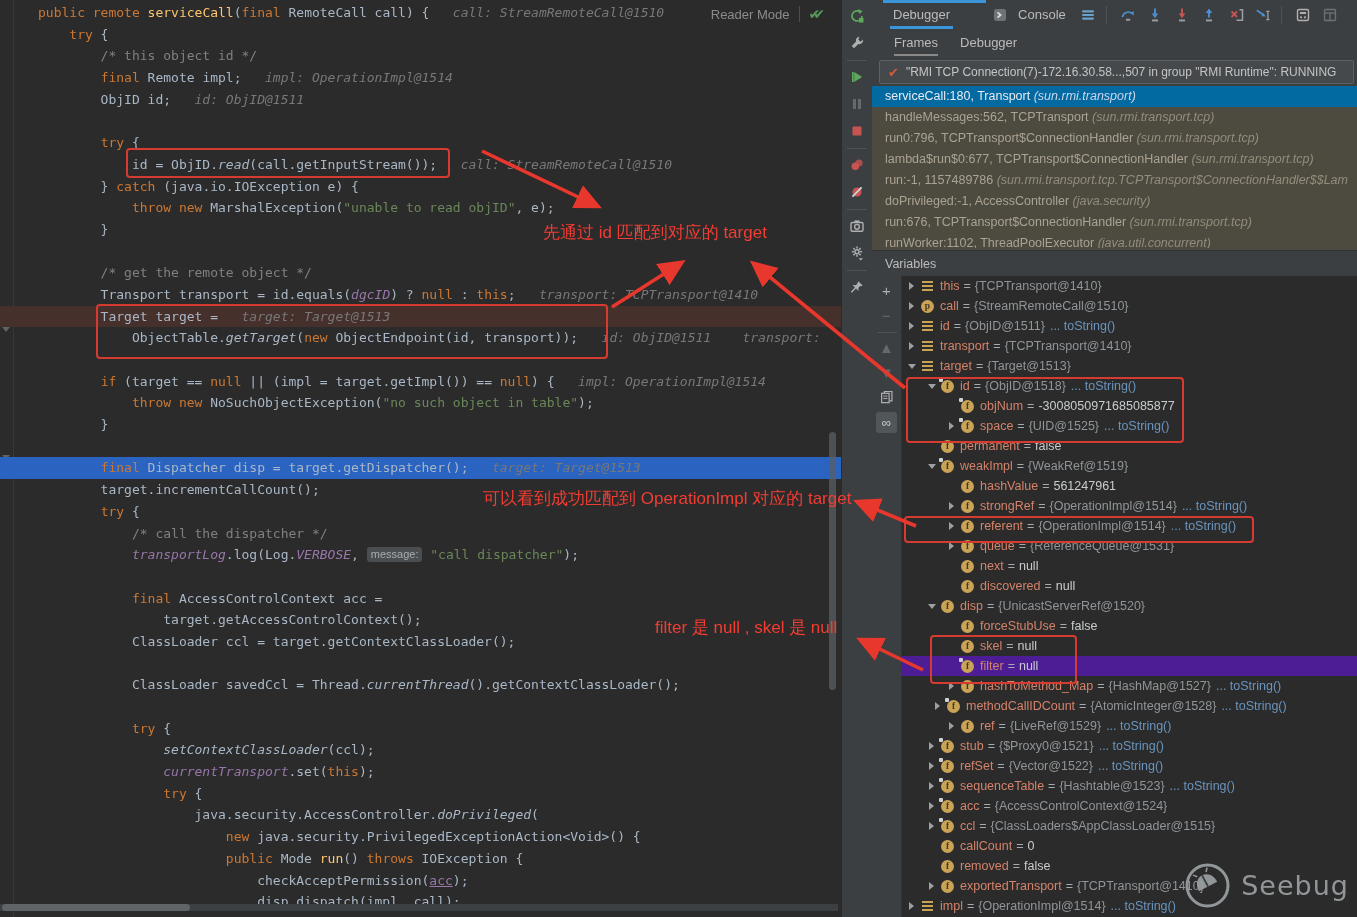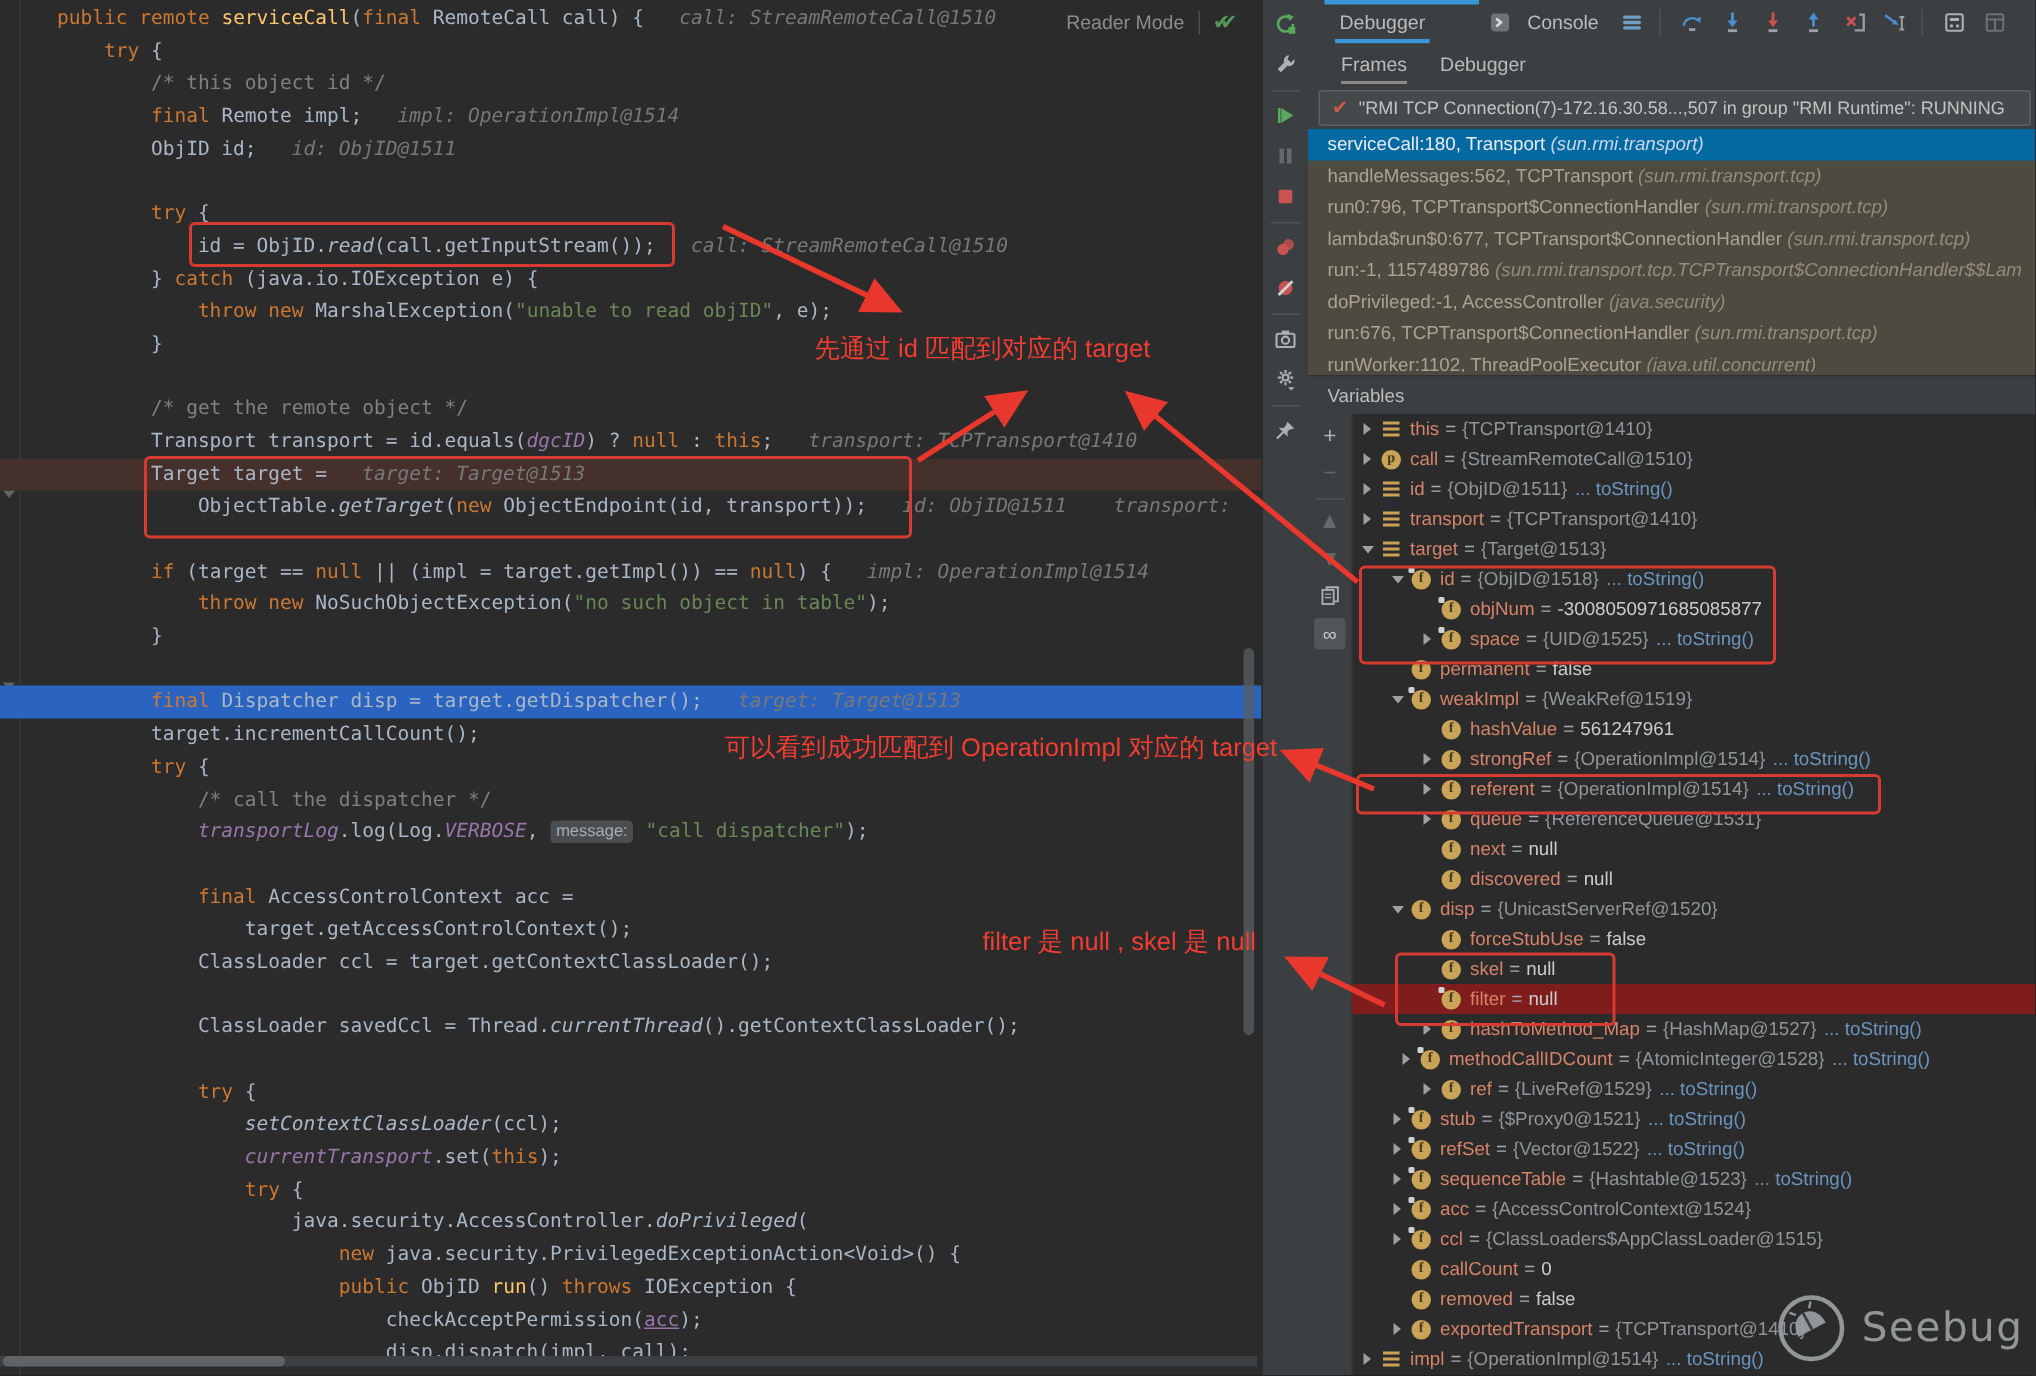--- a/index.html
+++ b/index.html
@@ -71,21 +71,21 @@
   .vars-title{color:#bdbdbd;font-size:12.5px;margin-left:13px;}
   .vars-body{position:absolute;left:0;top:276px;width:100%;height:641px;background:#2b2b2b;}
   .vars-strip{position:absolute;left:0;top:0;width:29px;height:100%;background:#3c3f41;border-right:1px solid #323232;
               display:flex;flex-direction:column;align-items:center;}
   .vstrip-ic{width:21px;height:21px;display:flex;align-items:center;justify-content:center;color:#afb1b3;font-size:15px;margin-top:4px;}
   .vstrip-ic.dim{color:#66696b;}
   .vstrip-ic svg{width:15px;height:15px;}
   .vstrip-ic.watch{background:#515658;border-radius:3px;color:#c9cccc;font-size:13px;}
   .vars-tree{position:absolute;left:29px;top:0;right:0;height:100%;overflow:hidden;}
   .var-row{height:20px;display:flex;align-items:center;font-size:12.5px;white-space:nowrap;overflow:hidden;}
-  .var-row.sel{background:#7f1d1d;}
+  .var-row.sel{background:#4c1d95;}
   .chev{width:9px;height:9px;position:relative;flex:0 0 auto;margin-right:5px;}
   .chev.closed::after{content:"";position:absolute;left:2px;top:0.5px;border-left:5px solid #9da0a3;
                       border-top:4px solid transparent;border-bottom:4px solid transparent;}
   .chev.open::after{content:"";position:absolute;left:0.5px;top:2px;border-top:5px solid #9da0a3;
                     border-left:4px solid transparent;border-right:4px solid transparent;}
   .vicon{width:13px;height:13px;position:relative;flex:0 0 auto;margin-right:6px;}
   .vicon.local::before{content:"";position:absolute;left:0.5px;top:1px;width:11px;height:2.5px;background:#c9a356;
                        box-shadow:0 4px 0 #c9a356,0 8px 0 #c9a356;}
   .vicon.field,.vicon.param{background:#c9a356;border-radius:50%;}
   .vicon.field::after,.vicon.param::after{position:absolute;left:0;top:0;width:13px;height:13px;text-align:center;
@@ -149,21 +149,21 @@
         <div class="code-line"><span class="tk-t">            ClassLoader ccl = target.getContextClassLoader();</span></div>
         <div class="code-line"></div>
         <div class="code-line"><span class="tk-t">            ClassLoader savedCcl = Thread.</span><span class="tk-m">currentThread</span><span class="tk-t">().getContextClassLoader();</span></div>
         <div class="code-line"></div>
         <div class="code-line"><span class="tk-t">            </span><span class="tk-k">try</span><span class="tk-t"> {</span></div>
         <div class="code-line"><span class="tk-t">                </span><span class="tk-m">setContextClassLoader</span><span class="tk-t">(ccl);</span></div>
         <div class="code-line"><span class="tk-t">                </span><span class="tk-sf">currentTransport</span><span class="tk-t">.set(</span><span class="tk-k">this</span><span class="tk-t">);</span></div>
         <div class="code-line"><span class="tk-t">                </span><span class="tk-k">try</span><span class="tk-t"> {</span></div>
         <div class="code-line"><span class="tk-t">                    java.security.AccessController.</span><span class="tk-m">doPrivileged</span><span class="tk-t">(</span></div>
         <div class="code-line"><span class="tk-t">                        </span><span class="tk-k">new </span><span class="tk-t">java.security.PrivilegedExceptionAction&lt;Void&gt;() {</span></div>
-        <div class="code-line"><span class="tk-t">                        </span><span class="tk-k">public </span><span class="tk-t">ObjID </span><span class="tk-fn">run</span><span class="tk-t">() </span><span class="tk-k">throws </span><span class="tk-t">IOException {</span></div>
+        <div class="code-line"><span class="tk-t">                        </span><span class="tk-k">public </span><span class="tk-t">Mode </span><span class="tk-fn">run</span><span class="tk-t">() </span><span class="tk-k">throws </span><span class="tk-t">IOException {</span></div>
         <div class="code-line"><span class="tk-t">                            checkAcceptPermission(</span><span class="tk-u">acc</span><span class="tk-t">);</span></div>
         <div class="code-line"><span class="tk-t">                            disp.dispatch(impl, call);</span></div>
       </div>
     <div class="reader-mode">
       <span class="rm-label">Reader Mode</span>
       <span class="rm-sep"></span>
       <span class="rm-checks">✔✔</span>
     </div>
     <div class="scroll-v"></div>
     <div class="scroll-h-track"></div>

